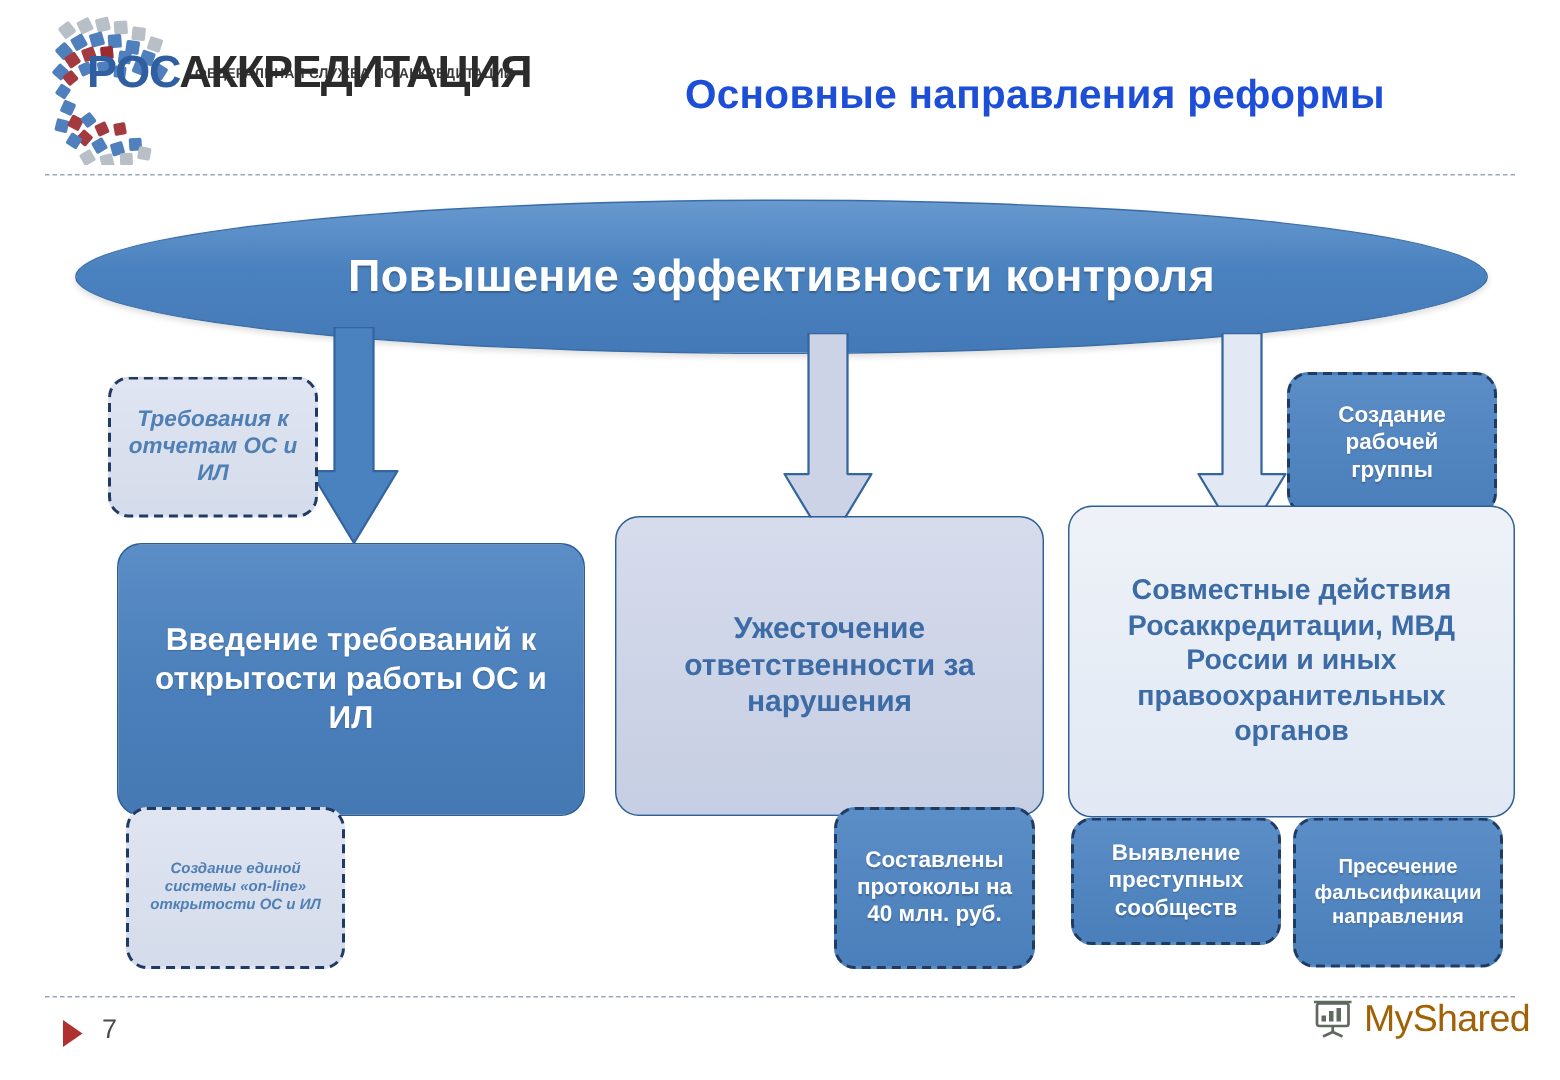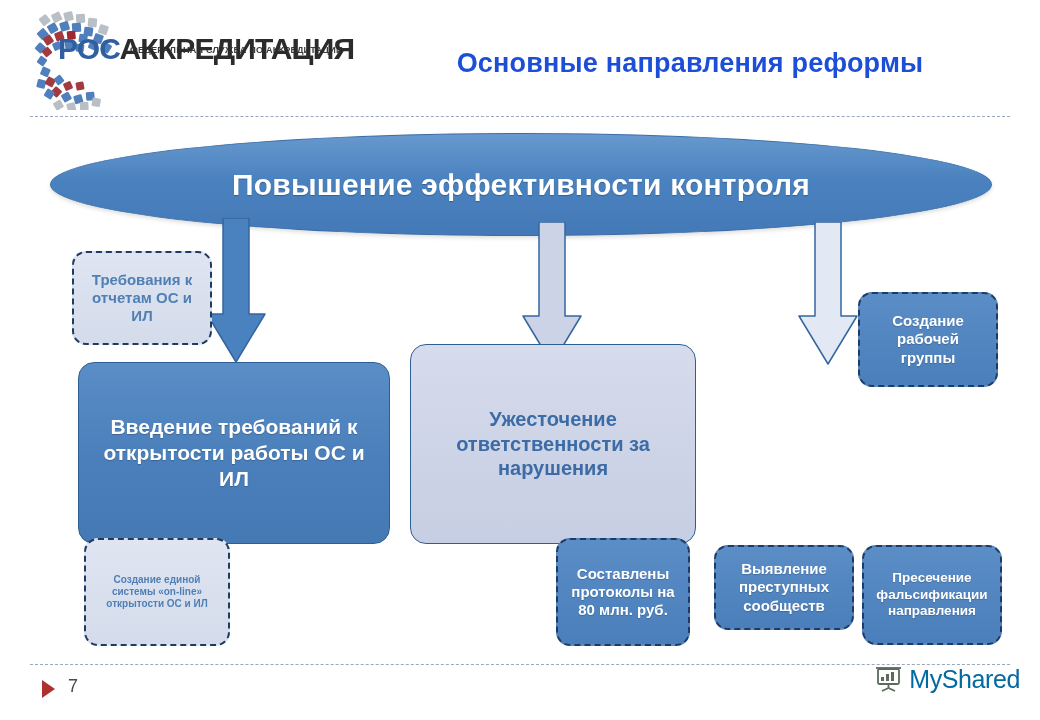--- a/index.html
+++ b/index.html
@@ -160,31 +160,32 @@
     justify-content: center;
     text-align: center;
     padding: 6px 8px;
   }
   .dashed .dtext {
     font-weight: bold;
     line-height: 1.22;
   }
   .dashed.light {
     background: linear-gradient(180deg, #dfe5f1 0%, #d4dbea 100%);
+    font-style: italic;
   }
   .dashed.light .dtext { color: #4f7fb5; }
   .dashed.blue {
     background: linear-gradient(180deg, #5b8dc6 0%, #4a7fbb 100%);
   }
   .dashed.blue .dtext { color: #ffffff; text-shadow: 0 1px 1px rgba(0,0,0,0.2); }
 
   #cb-reports { left: 72px; top: 251px; width: 140px; height: 94px; }
   #cb-reports .dtext { font-size: 15px; }
 
-  #cb-workgroup { left: 858px; top: 248px; width: 140px; height: 95px; margin-top: 44px; }
+  #cb-workgroup { left: 858px; top: 248px; width: 140px; height: 95px; }
   #cb-workgroup .dtext { font-size: 15px; }
 
   #cb-online   { left: 84px;  top: 538px; width: 146px; height: 108px; }
   #cb-online .dtext { font-size: 10px; }
   #cb-community{ left: 238px; top: 543px; width: 148px; height: 103px; }
   #cb-community .dtext { font-size: 13.5px; }
 
   #cb-fines    { left: 418px; top: 540px; width: 134px; height: 104px; }
   #cb-fines .dtext { font-size: 15px; }
   #cb-protocols{ left: 556px; top: 538px; width: 134px; height: 108px; }
@@ -215,21 +216,21 @@
   .watermark {
     position: absolute;
     right: 20px;
     top: 664px;
     display: flex;
     align-items: center;
     gap: 5px;
   }
   .watermark-text {
     font-size: 25px;
-    color: #0369a1;
+    color: #a16207;
     letter-spacing: -0.4px;
   }
 </style>
 </head>
 <body>
 
 <div id="slide">
 
   <div class="logo-wrap">
     <svg class="logo-mark" viewBox="0 0 106 100">
@@ -313,29 +314,32 @@
   </div>
 
   <div class="pillar" id="pillar-left">
     <span class="ptext">Введение требований к открытости работы ОС и ИЛ</span>
   </div>
 
   <div class="pillar" id="pillar-mid">
     <span class="ptext">Ужесточение ответственности за нарушения</span>
   </div>
 
+  <div class="pillar" id="pillar-right">
+    <span class="ptext">Совместные действия Росаккредитации, МВД России и иных правоохранительных органов</span>
+  </div>
 
   <div class="dashed light" id="cb-online">
     <span class="dtext">Создание единой системы «on-line» открытости ОС и ИЛ</span>
   </div>
 
 
 
   <div class="dashed blue" id="cb-protocols">
-    <span class="dtext">Составлены протоколы на 80 млн. руб.</span>
+    <span class="dtext">Составлены протоколы на 40 млн. руб.</span>
   </div>
 
   <div class="dashed blue" id="cb-detect">
     <span class="dtext">Выявление преступных сообществ</span>
   </div>
 
   <div class="dashed blue" id="cb-stop">
     <span class="dtext">Пресечение фальсификации направления</span>
   </div>
 

